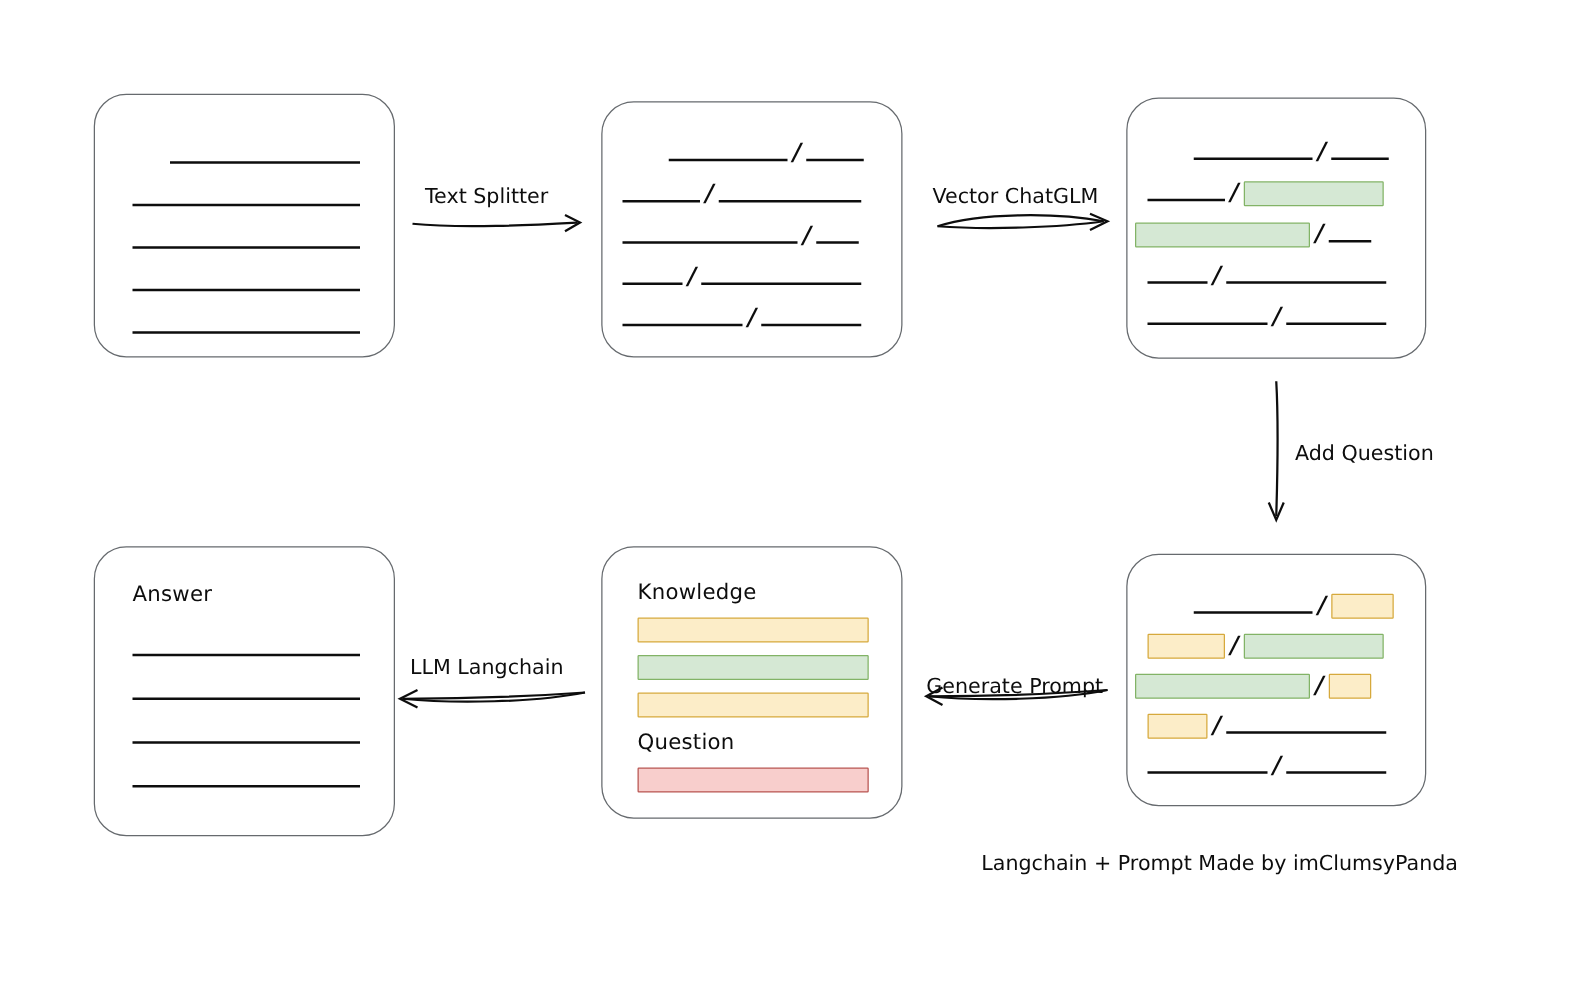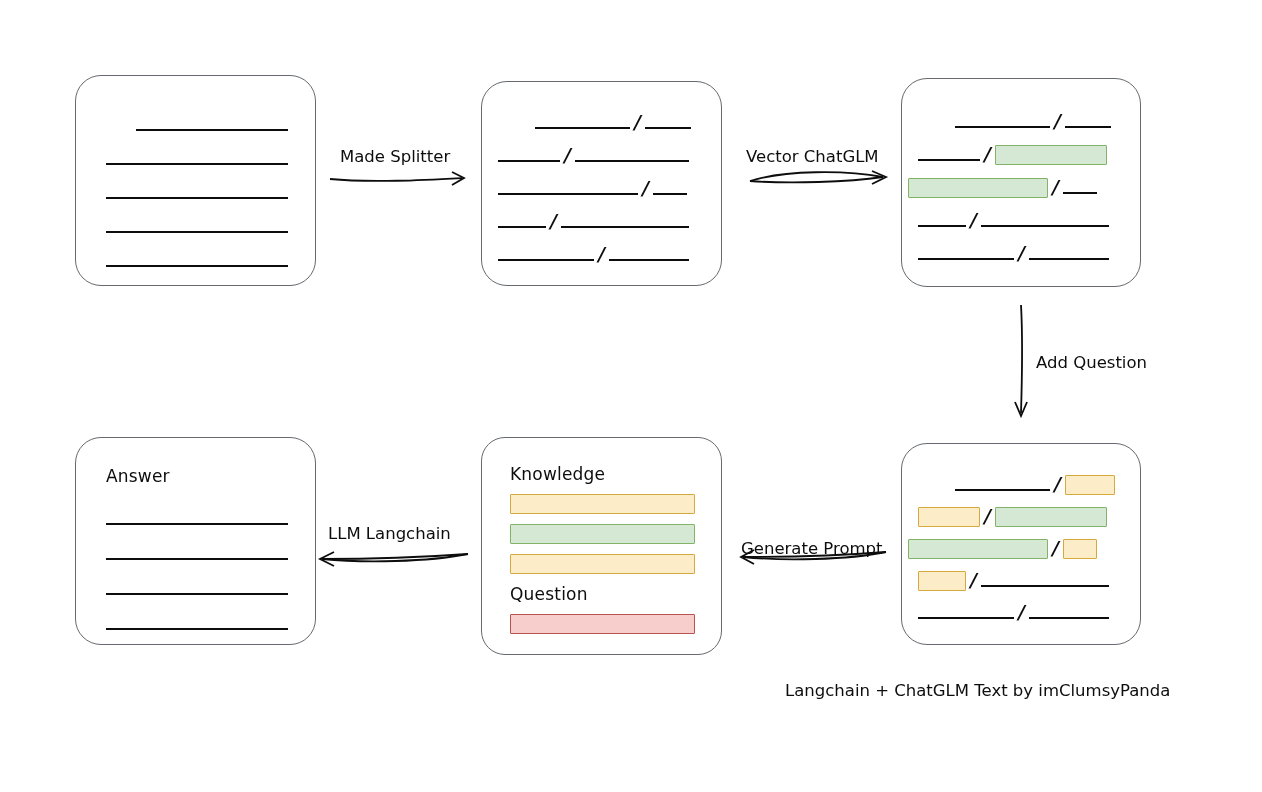--- a/index.html
+++ b/index.html
@@ -79,21 +79,21 @@
         </div>
         <div class="row" style="left: 30px; top: 142px;">
           <div class="seg" style="width: 182px;"></div>
         </div>
         <div class="row" style="left: 30px; top: 176px;">
           <div class="seg" style="width: 182px;"></div>
         </div>
       </div>
   </div>
 
-  <div class="edge-label" style="left:340px;top:147px;">Made Splitter</div>
+  <div class="edge-label" style="left:340px;top:147px;">Text Splitter</div>
   <svg class="arrow" style="left:330px;top:170px;width:140px;height:20px;" viewBox="0 0 140 20">
     <path d="M0,9 C40,13 95,10 132,8" stroke-width="1.8"></path>
     <polyline points="122,2 134,8 122,15" stroke-width="1.8"></polyline>
   </svg>
 
   <div class="node" style="left:481px;top:81px;width:241px;height:205px;">
     <div class="lines">
         <div class="row" style="left: 53px; top: 32px;">
           <div class="seg" style="width: 95px;"></div>
           <div class="slash">/</div>
@@ -195,53 +195,53 @@
       </div>
   </div>
 
   <div class="edge-label" style="left:741px;top:518px;margin-top:21px;">Generate Prompt</div>
   <svg class="arrow" style="left:738px;top:548px;width:148px;height:20px;" viewBox="0 0 148 20">
     <path d="M148,4 C110,12 45,13 5,9" stroke-width="1.8"></path>
     <path d="M148,4 C108,7 48,9 5,9" stroke-width="1.8"></path>
     <polyline points="16,2 3,9 16,16" stroke-width="1.8"></polyline>
   </svg>
 
-  <div class="node" style="left:481px;top:437px;width:241px;height:218px;border-radius:24px;">
+  <div class="node" style="left:481px;top:437px;width:241px;height:218px;">
     <div class="boxlabel" style="left:28px;top:26px;">Knowledge</div>
     <div id="knowledge-bars" style="position:absolute;left:28px;top:56px;">
         <div class="chip yellow" style="width: 185px; height: 20px; margin-bottom: 10px;"></div>
         <div class="chip green" style="width: 185px; height: 20px; margin-bottom: 10px;"></div>
         <div class="chip yellow" style="width: 185px; height: 20px; margin-bottom: 10px;"></div>
       </div>
     <div class="boxlabel" style="left:28px;top:146px;">Question</div>
     <div id="question-bars" style="position:absolute;left:28px;top:176px;">
         <div class="chip red" style="width: 185px; height: 20px; margin-bottom: 10px;"></div>
       </div>
   </div>
 
   <div class="edge-label" style="left:328px;top:524px;">LLM Langchain</div>
   <svg class="arrow" style="left:318px;top:548px;width:150px;height:20px;" viewBox="0 0 150 20">
     <path d="M150,6 C110,14 45,15 4,11" stroke-width="1.8"></path>
     <path d="M150,6 C108,9 48,11 4,11" stroke-width="1.8"></path>
     <polyline points="16,4 2,11 16,18" stroke-width="1.8"></polyline>
   </svg>
 
-  <div class="node" style="left:75px;top:437px;width:241px;height:208px;">
+  <div class="node" style="left:75px;top:437px;width:241px;height:232px;">
     <div class="boxlabel" style="left:30px;top:28px;">Answer</div>
     <div class="lines">
         <div class="row" style="left: 30px; top: 72px;">
           <div class="seg" style="width: 182px;"></div>
         </div>
         <div class="row" style="left: 30px; top: 107px;">
           <div class="seg" style="width: 182px;"></div>
         </div>
         <div class="row" style="left: 30px; top: 142px;">
           <div class="seg" style="width: 182px;"></div>
         </div>
         <div class="row" style="left: 30px; top: 177px;">
           <div class="seg" style="width: 182px;"></div>
         </div>
       </div>
   </div>
 
-  <div class="footer" style="left:785px;top:681px;">Langchain + ChatGLM Text by imClumsyPanda</div>
+  <div class="footer" style="left:785px;top:681px;">Langchain + Prompt Made by imClumsyPanda</div>
 
 </div>
 
 </body></html>

